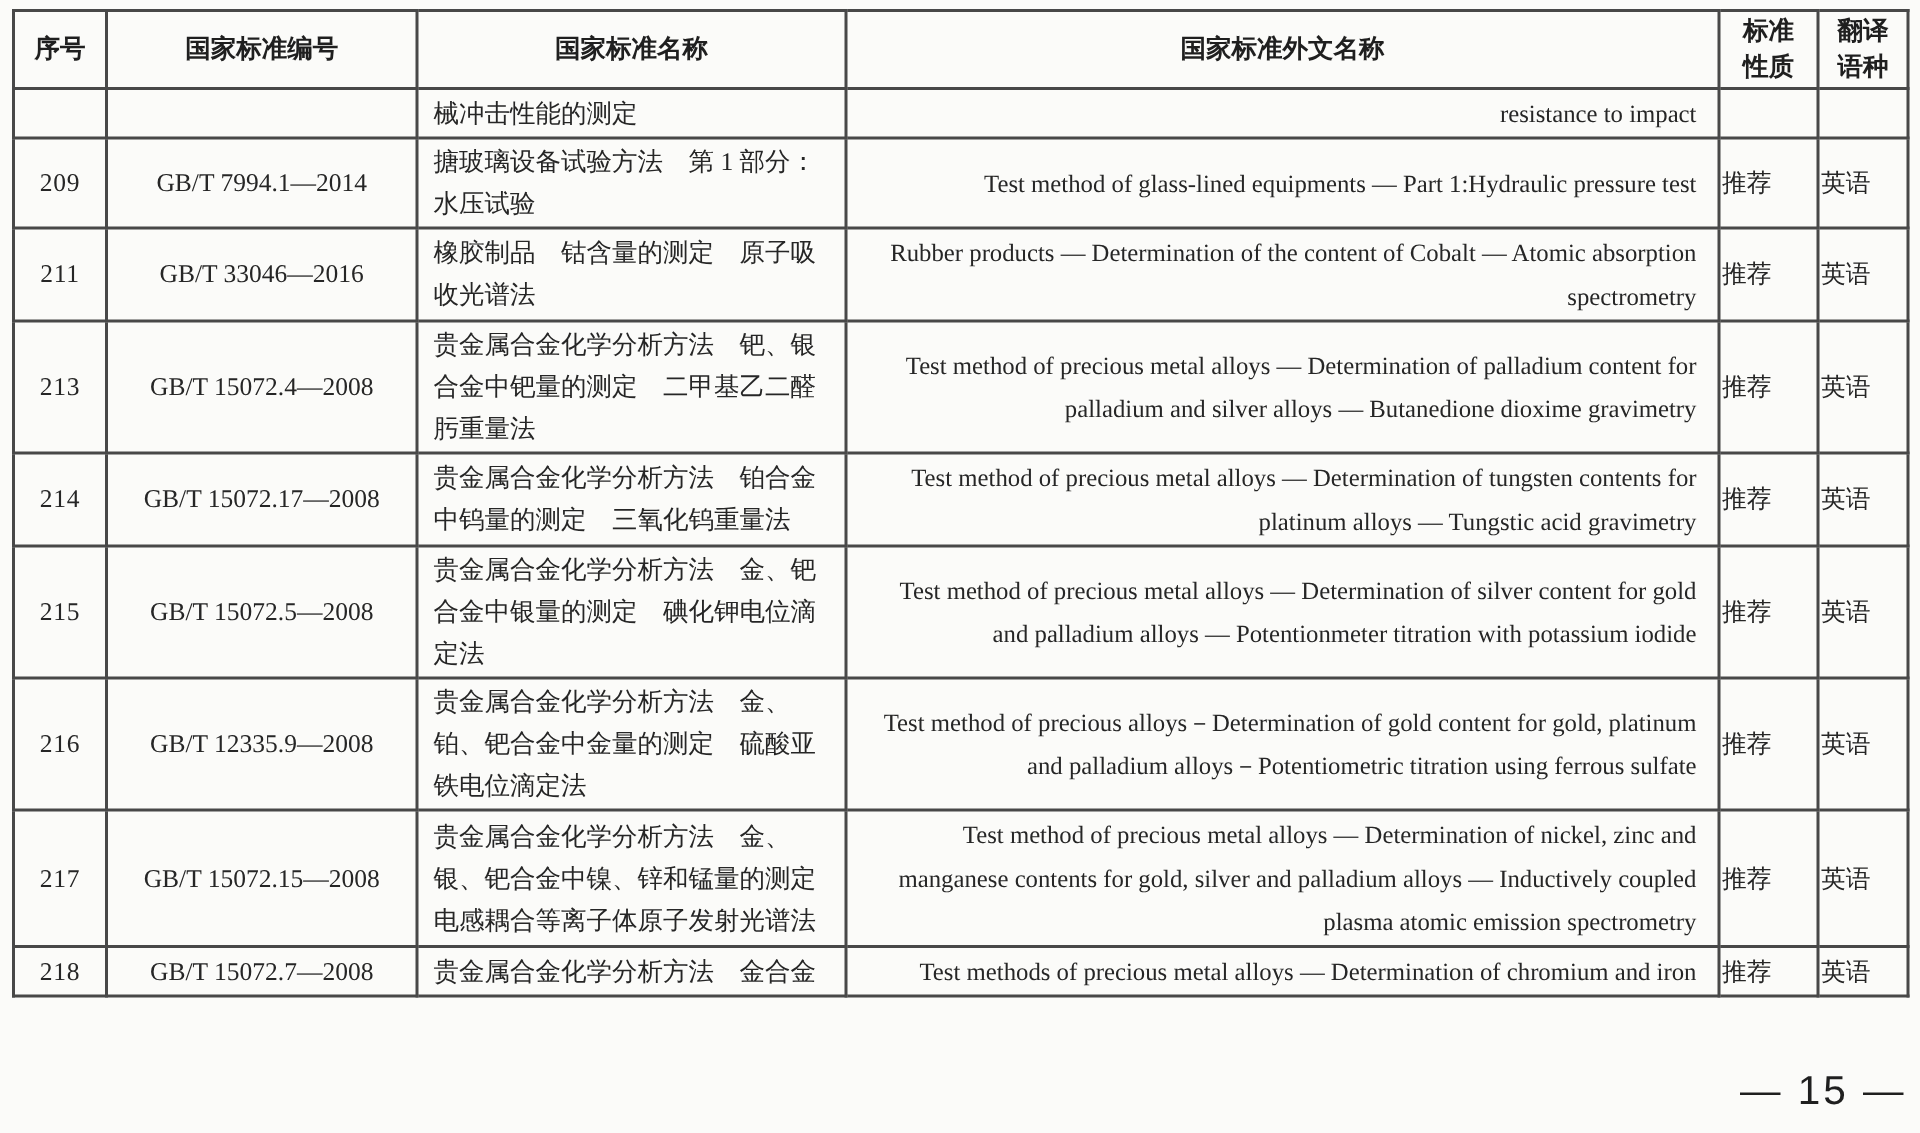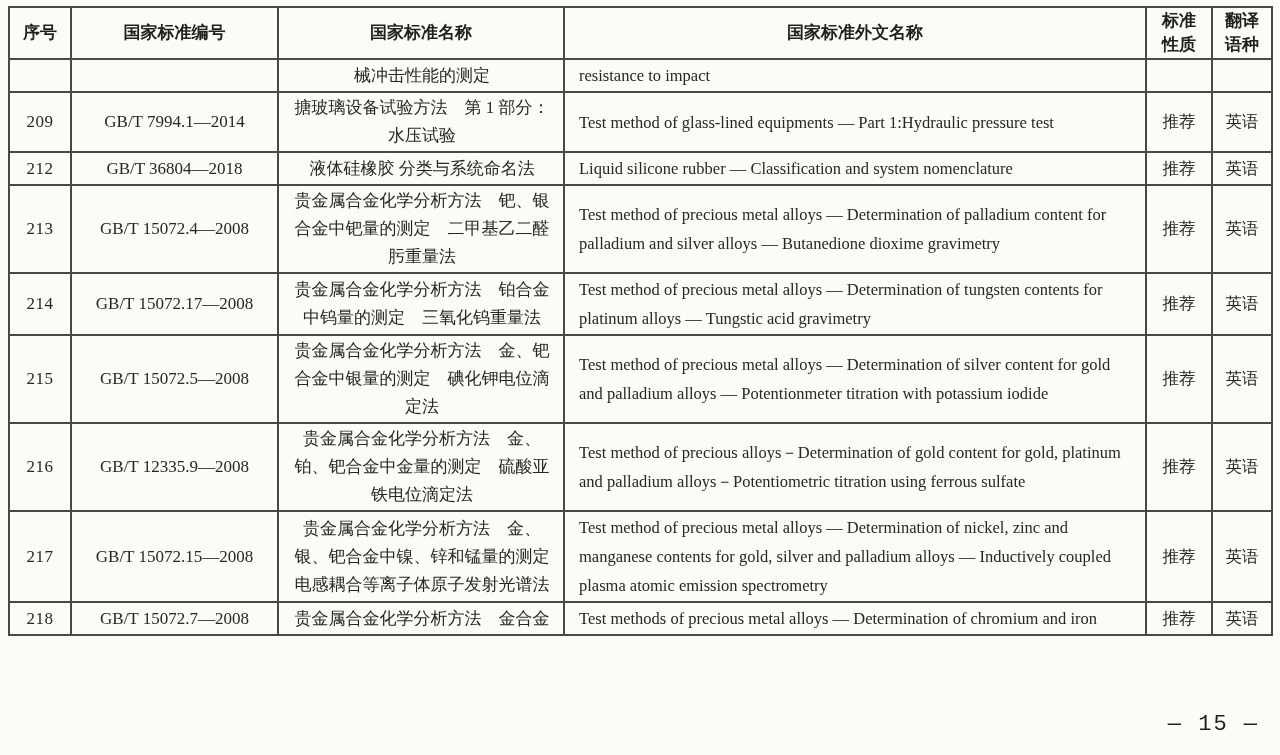--- a/index.html
+++ b/index.html
@@ -32,34 +32,34 @@
     color:#1f1f1f;
   }
   th.hd2{white-space:pre-line;margin-top:40px;}
   td.cno{
     text-align:center;font-size:17px;letter-spacing:.5px;margin-top:48px;
   }
   td.ccode{
     text-align:center;font-size:17px;white-space:nowrap;
   }
   td.czh{
-    text-align:center;font-size:17px;line-height:28px;
+    text-align:left;font-size:17px;line-height:28px;
     padding:1px 8px 1px 10px;
   }
   td.cen{
-    text-align:left;font-size:16.5px;line-height:29px;
+    text-align:right;font-size:16.5px;line-height:29px;
     padding:1px 14px;
   }
   td.cmini{
-    text-align:center;font-size:16.5px;
+    font-size:16.5px;
   }
   .pageno{
-    position:absolute;top:712px;right:40px;
-    font-size:22px;letter-spacing:2px;color:#1f1f1f;
-    font-family:Liberation Mono, monospace;
+    position:absolute;top:712px;right:28px;
+    font-size:27px;letter-spacing:2px;color:#1f1f1f;
+    font-family:Liberation Sans, sans-serif;
   }
 </style>
 </head>
 <body>
 
 <div class="page">
 
   <table class="std">
     <colgroup>
       <col style="width:62px">
@@ -93,29 +93,29 @@
     <tr style="height:57px">
       <td class="cno">209</td>
       <td class="ccode">GB/T 7994.1—2014</td>
       <td class="czh">搪玻璃设备试验方法　第 1 部分：水压试验</td>
       <td class="cen">Test method of glass-lined equipments — Part 1:Hydraulic pressure test</td>
       <td class="cmini">推荐</td>
       <td class="cmini">英语</td>
     </tr>
 
 
-
-    <tr style="height:27px">
-      <td class="cno">212</td>
-      <td class="ccode">GB/T 36804—2018</td>
-      <td class="czh">液体硅橡胶 分类与系统命名法</td>
-      <td class="cen">Liquid silicone rubber — Classification and system nomenclature</td>
+    <tr style="height:57px">
+      <td class="cno">211</td>
+      <td class="ccode">GB/T 33046—2016</td>
+      <td class="czh">橡胶制品　钴含量的测定　原子吸收光谱法</td>
+      <td class="cen">Rubber products — Determination of the content of Cobalt — Atomic absorption spectrometry</td>
       <td class="cmini">推荐</td>
       <td class="cmini">英语</td>
     </tr>
+
 
     <tr style="height:85px">
       <td class="cno">213</td>
       <td class="ccode">GB/T 15072.4—2008</td>
       <td class="czh">贵金属合金化学分析方法　钯、银合金中钯量的测定　二甲基乙二醛肟重量法</td>
       <td class="cen">Test method of precious metal alloys — Determination of palladium content for palladium and silver alloys — Butanedione dioxime gravimetry</td>
       <td class="cmini">推荐</td>
       <td class="cmini">英语</td>
     </tr>
 

